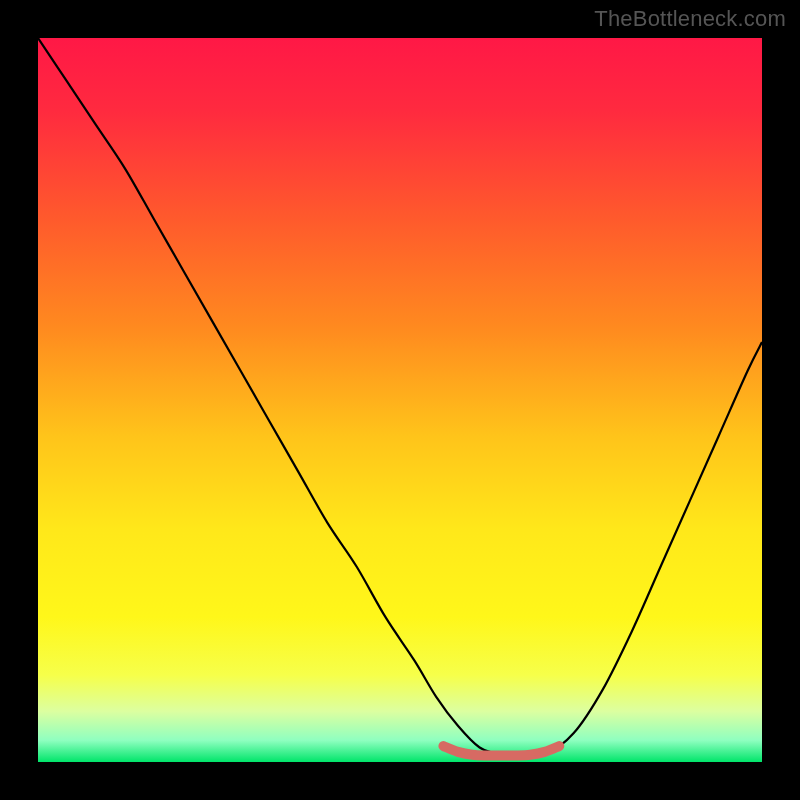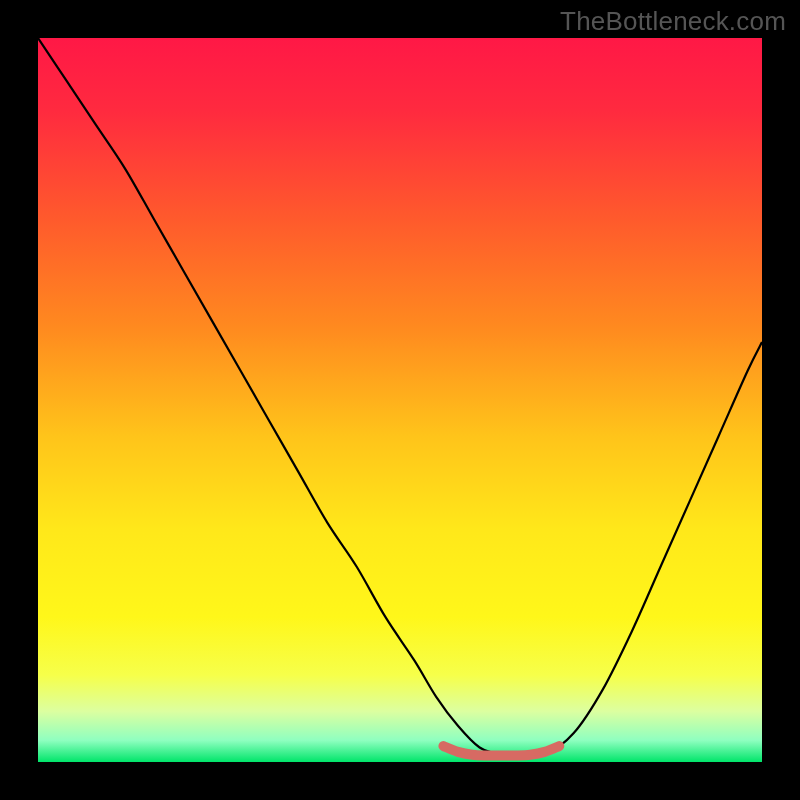--- a/index.html
+++ b/index.html
@@ -15,21 +15,21 @@
     position: relative;
     width: 800px;
     height: 800px;
     background: #000;
   }
   .watermark {
     position: absolute;
     top: 6px;
     right: 14px;
     color: #555;
-    font-size: 26px;
+    font-size: 22px;
     font-weight: 500;
     letter-spacing: 0.2px;
     z-index: 5;
   }
   .plot-wrap {
     position: absolute;
     left: 38px;
     top: 38px;
     width: 724px;
     height: 724px;

